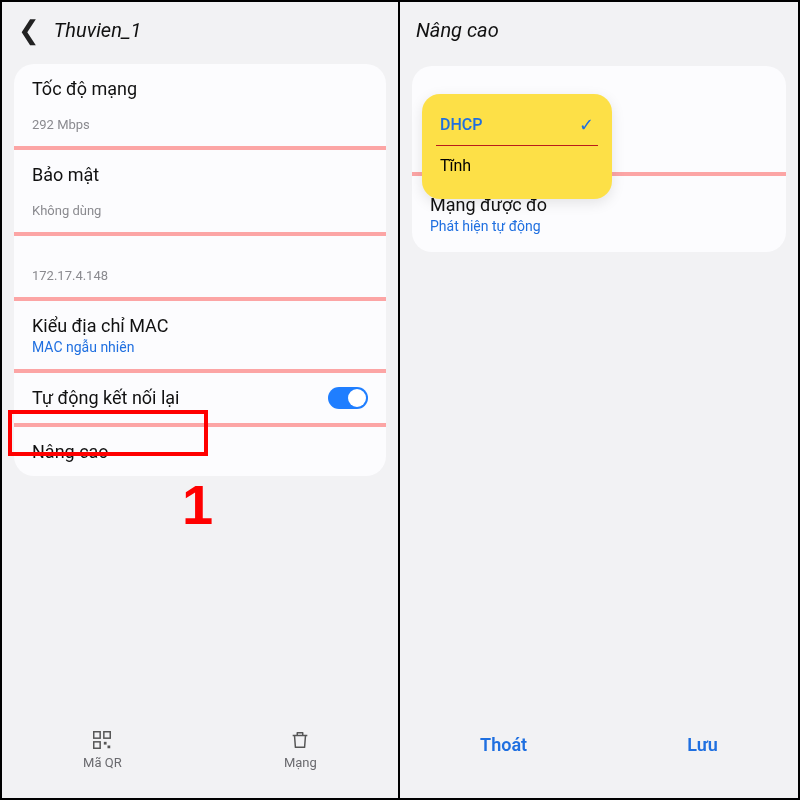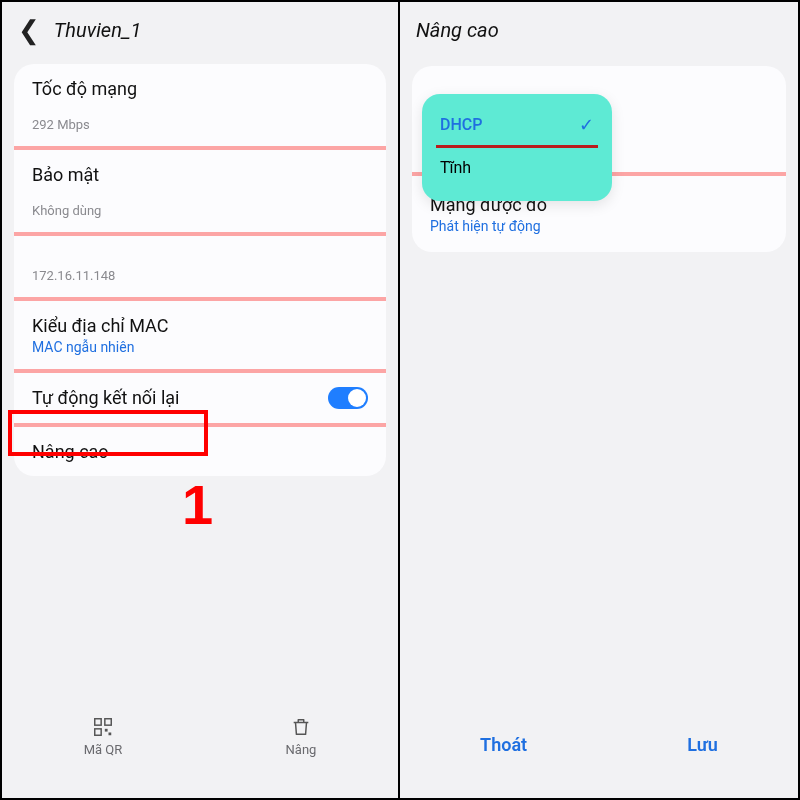--- a/index.html
+++ b/index.html
@@ -35,42 +35,42 @@
   .toggle::after {
     content: ""; position: absolute; right: 2px; top: 2px;
     width: 18px; height: 18px; border-radius: 50%; background: #fff;
   }
   .hi-box { border: 4px solid #ff0000; position: absolute; pointer-events: none; }
   .step-num {
     position: absolute; color: #ff0000; font-weight: 800;
     font-size: 56px; font-family: Arial, sans-serif;
   }
   .bottom-bar {
-    position: absolute; left: 0; right: 0; bottom: 13px; height: 90px;
+    position: absolute; left: 0; right: 0; bottom: 0; height: 90px;
     display: flex; align-items: center; justify-content: space-around;
     padding-bottom: 8px;
   }
   .bb-item { display: flex; flex-direction: column; align-items: center; gap: 4px; color: #555; cursor: pointer; }
   .bb-label { font-size: 13px; color: #6a6a6e; }
   .qr-icon, .trash-icon { width: 22px; height: 22px; }
 
   
   .section-label { font-size: 12px; color: #7a7a80; padding: 14px 22px 6px 22px; }
   .dropdown {
-    background: #5eead4; border-radius: 18px; margin: 0 0 0 10px;
+    background: #fde047; border-radius: 18px; margin: 0 0 0 10px;
     width: 190px; padding: 10px 14px 14px 14px;
     box-shadow: 0 4px 14px rgba(0,0,0,0.10);
     position: relative; z-index: 5; text-align: center;
   }
   .dd-row {
     display: flex; align-items: center; justify-content: space-between;
     padding: 10px 4px; font-size: 16px; cursor: pointer;
   }
   .dd-row.selected { color: #1f6fe0; font-weight: 500; }
-  .dd-row + .dd-row { border-top: 3px solid #b91c1c; }
+  .dd-row + .dd-row { border-top: 1px solid #b91c1c; }
   .check { color: #1f6fe0; font-size: 18px; }
   .under-text {
     position: absolute; left: 30px; top: 184px;
     font-size: 13px; color: #8a8a8f;
   }
   .card2 {
     background: #fcfcfe; border-radius: 20px; margin: 8px 12px 0 12px;
     padding-top: 106px; 
     overflow: visible; position: relative; z-index: 1;
   }
@@ -93,21 +93,21 @@
   <div class="card">
     <div class="row">
       <div class="row-title">Tốc độ mạng</div>
       <div class="row-sub">292 Mbps</div>
     </div>
     <div class="row divider">
       <div class="row-title">Bảo mật</div>
       <div class="row-sub">Không dùng</div>
     </div>
     <div class="row divider">
-      <div class="row-sub">172.16.11.148</div>
+      <div class="row-sub">172.17.4.148</div>
     </div>
     <div class="row divider">
       <div class="row-title">Kiểu địa chỉ MAC</div>
       <div class="row-link">MAC ngẫu nhiên</div>
     </div>
     <div class="row divider with-toggle">
       <div class="row-title">Tự động kết nối lại</div>
       <div class="toggle"></div>
     </div>
     <div class="row divider">
@@ -126,21 +126,21 @@
         <rect x="3" y="14" width="7" height="7" fill="none" stroke="#555" stroke-width="1.6"></rect>
         <rect x="14" y="14" width="3" height="3" fill="#555"></rect>
         <rect x="18" y="18" width="3" height="3" fill="#555"></rect>
       </svg>
       <span class="bb-label">Mã QR</span>
     </div>
     <div class="bb-item">
       <svg class="trash-icon" viewBox="0 0 24 24">
         <path d="M6 7h12l-1 13H7L6 7z M4 7h16 M9 4h6v3H9z" fill="none" stroke="#555" stroke-width="1.6" stroke-linejoin="round"></path>
       </svg>
-      <span class="bb-label">Nâng</span>
+      <span class="bb-label">Mạng</span>
     </div>
   </div>
 </div>
 
 <div class="panel">
   <div class="header">
     <span class="title">Nâng cao</span>
   </div>
 
   <div style="position:relative;">

